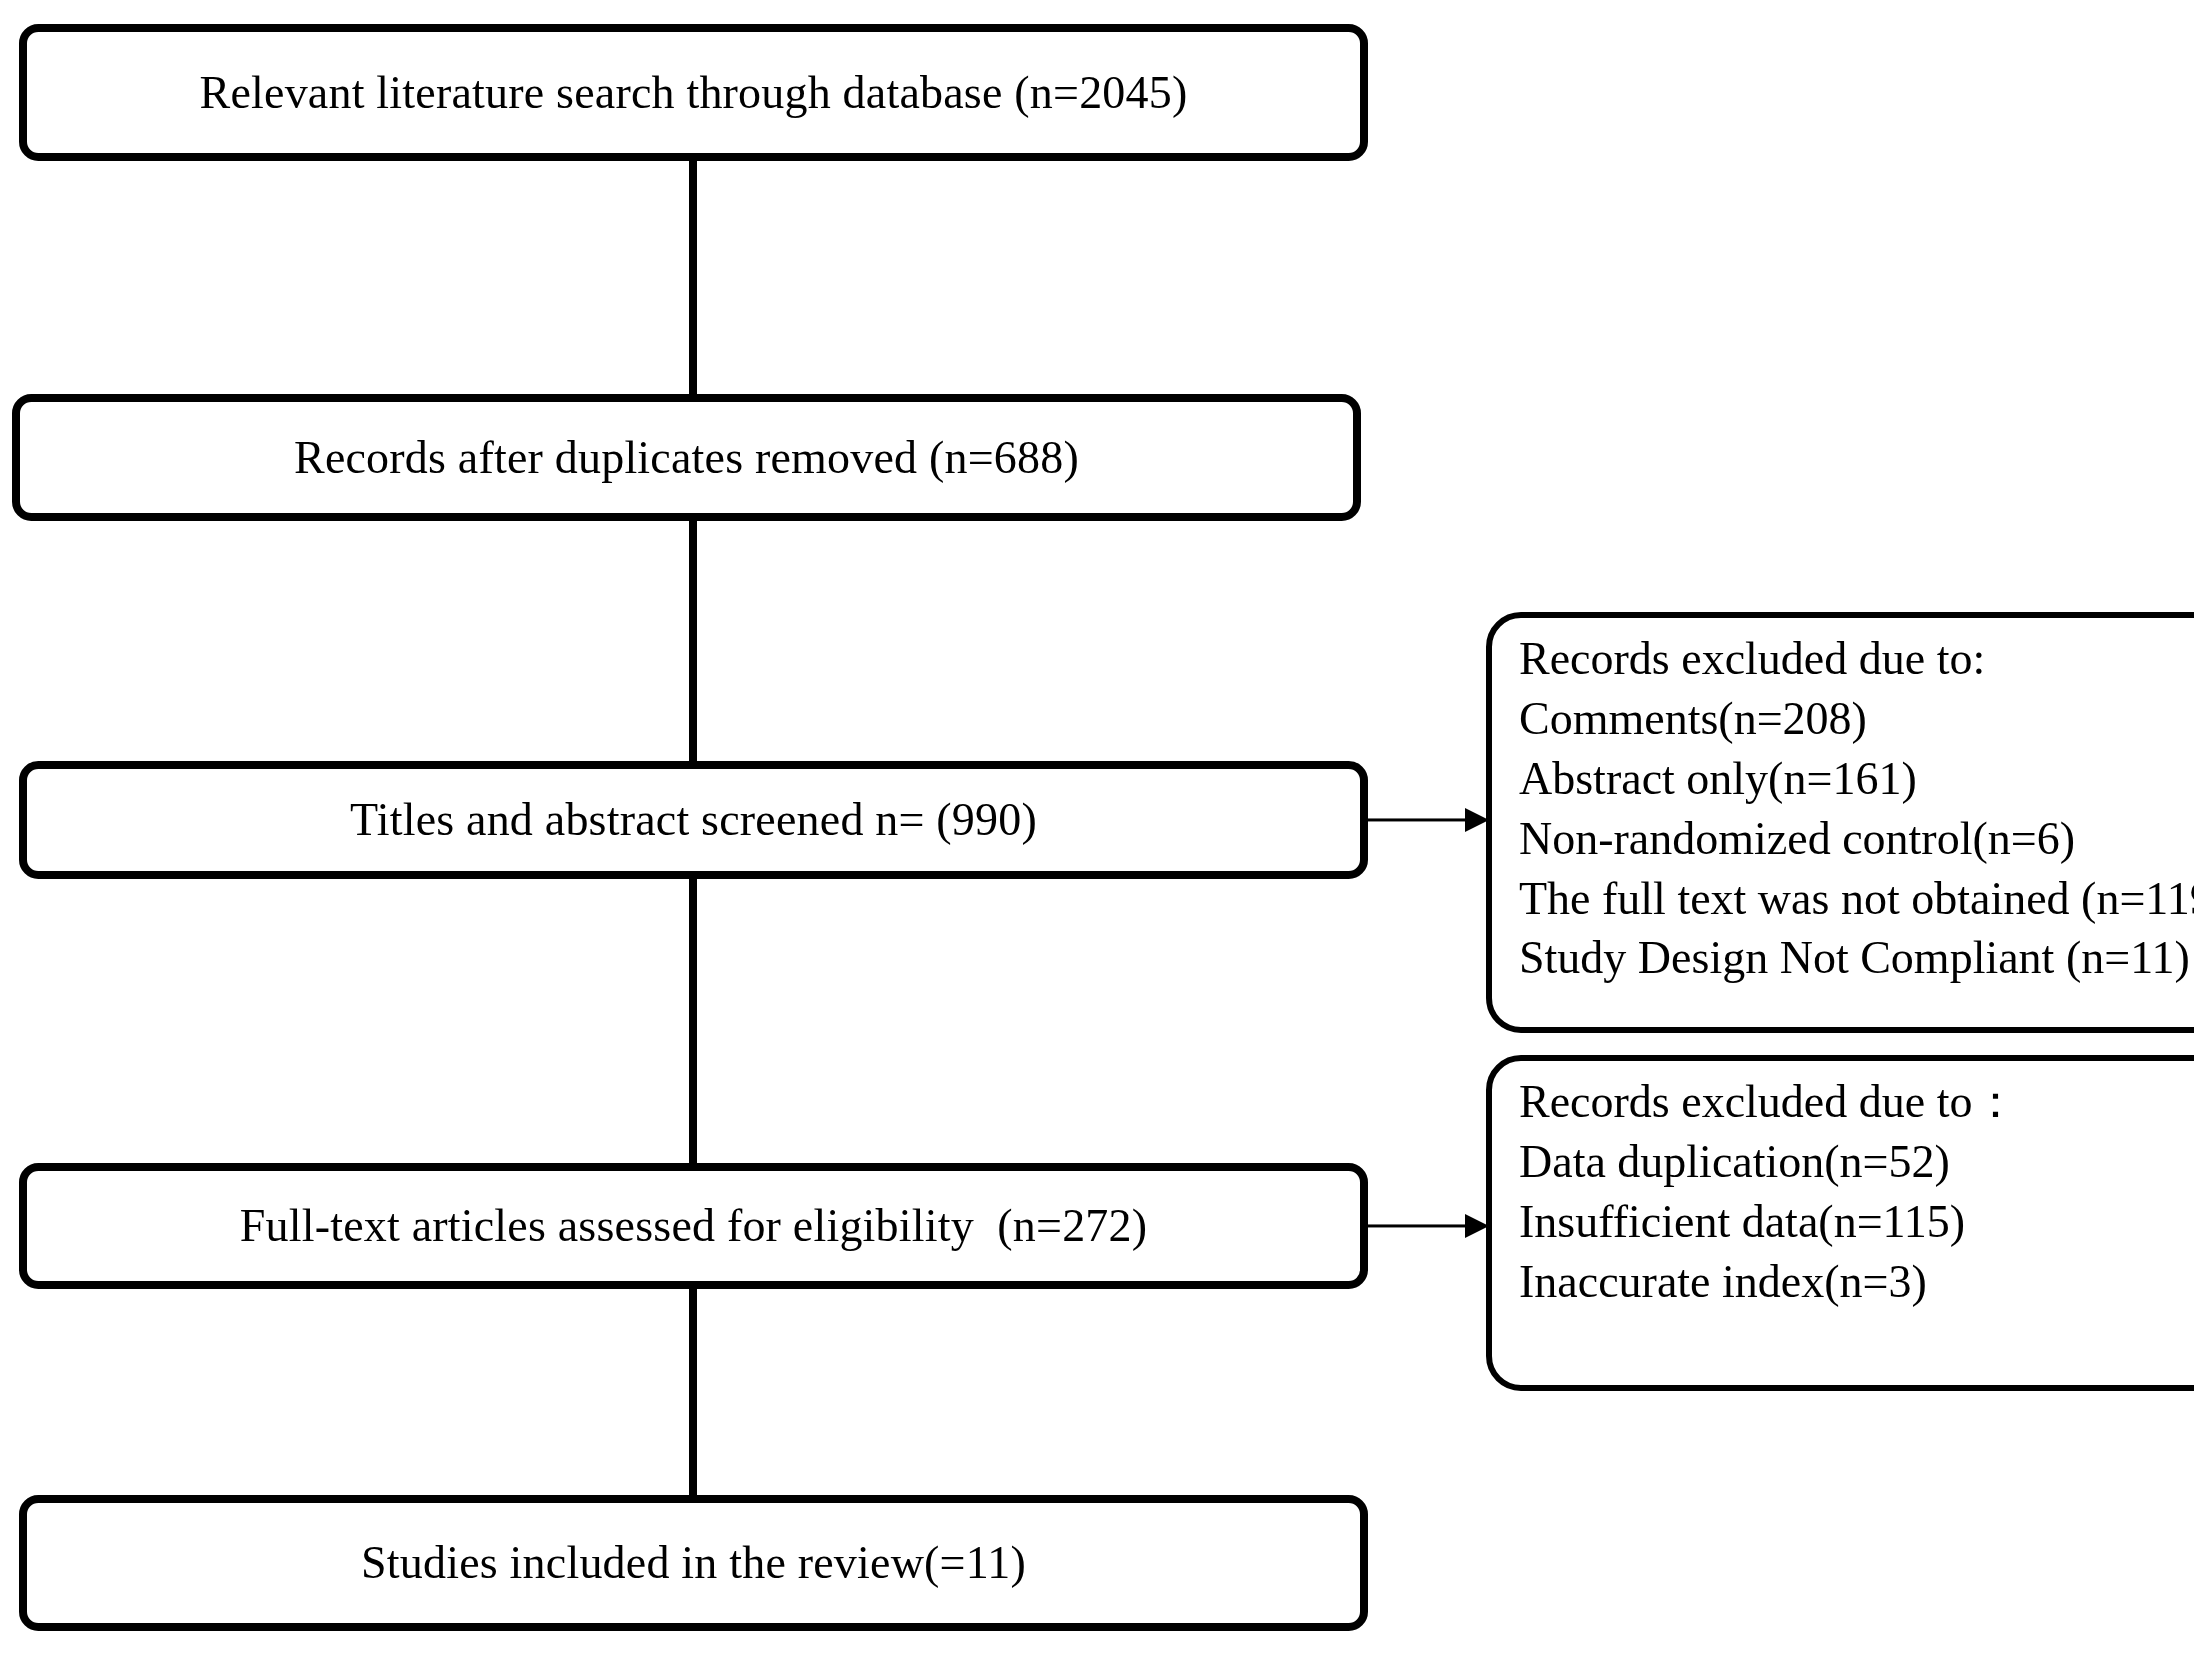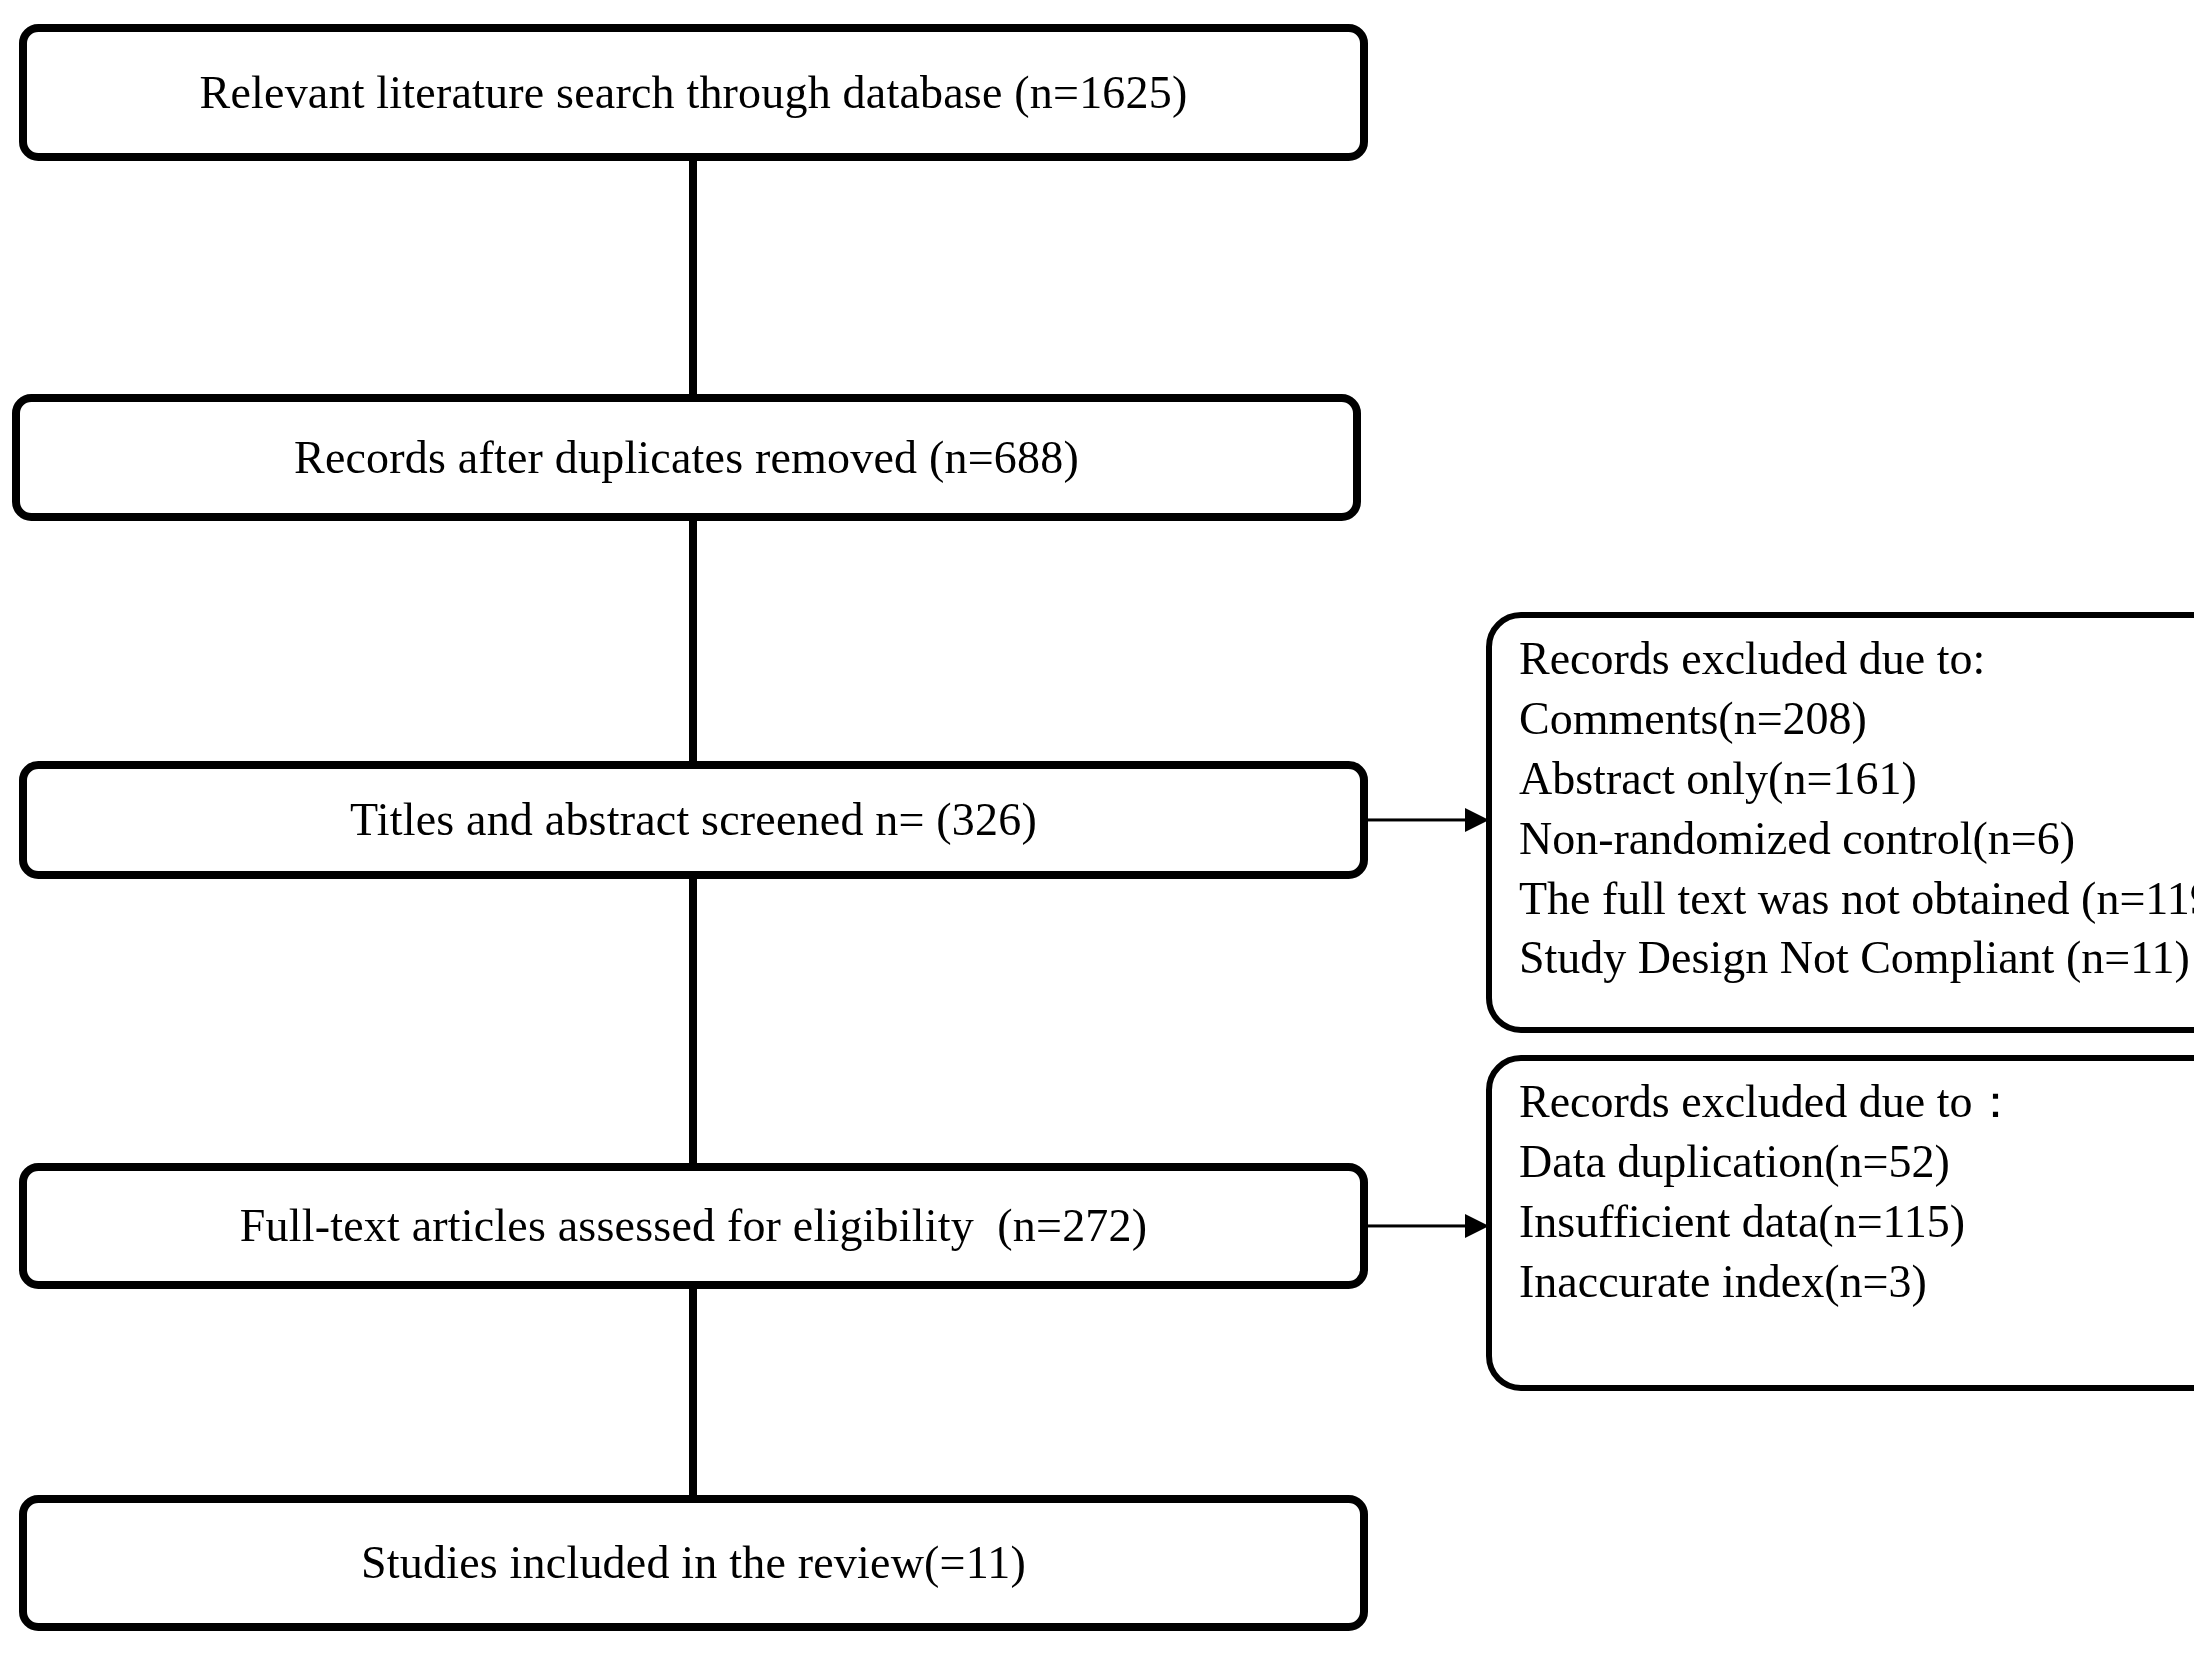--- a/index.html
+++ b/index.html
@@ -98,29 +98,29 @@
 <body>
 
 <div id="stage">
 
   <div class="vline" style="left:689px; top:158px; height:239px;"></div>
   <div class="vline" style="left:689px; top:518px; height:246px;"></div>
   <div class="vline" style="left:689px; top:876px; height:290px;"></div>
   <div class="vline" style="left:689px; top:1286px; height:211px;"></div>
 
   <div class="box" style="left:19px; top:24px; width:1349px; height:137px;">
-    <span class="label">Relevant literature search through database (n=1625)</span>
+    <span class="label">Relevant literature search through database (n=2045)</span>
   </div>
 
   <div class="box" style="left:12px; top:394px; width:1349px; height:127px;">
     <span class="label">Records after duplicates removed (n=688)</span>
   </div>
 
   <div class="box" style="left:19px; top:761px; width:1349px; height:118px;">
-    <span class="label">Titles and abstract screened n= (326)</span>
+    <span class="label">Titles and abstract screened n= (990)</span>
   </div>
 
   <div class="box" style="left:19px; top:1163px; width:1349px; height:126px;">
     <span class="label">Full-text articles assessed for eligibility  (n=272)</span>
   </div>
 
   <div class="box" style="left:19px; top:1495px; width:1349px; height:136px;">
     <span class="label">Studies included in the review(=11)</span>
   </div>
 

